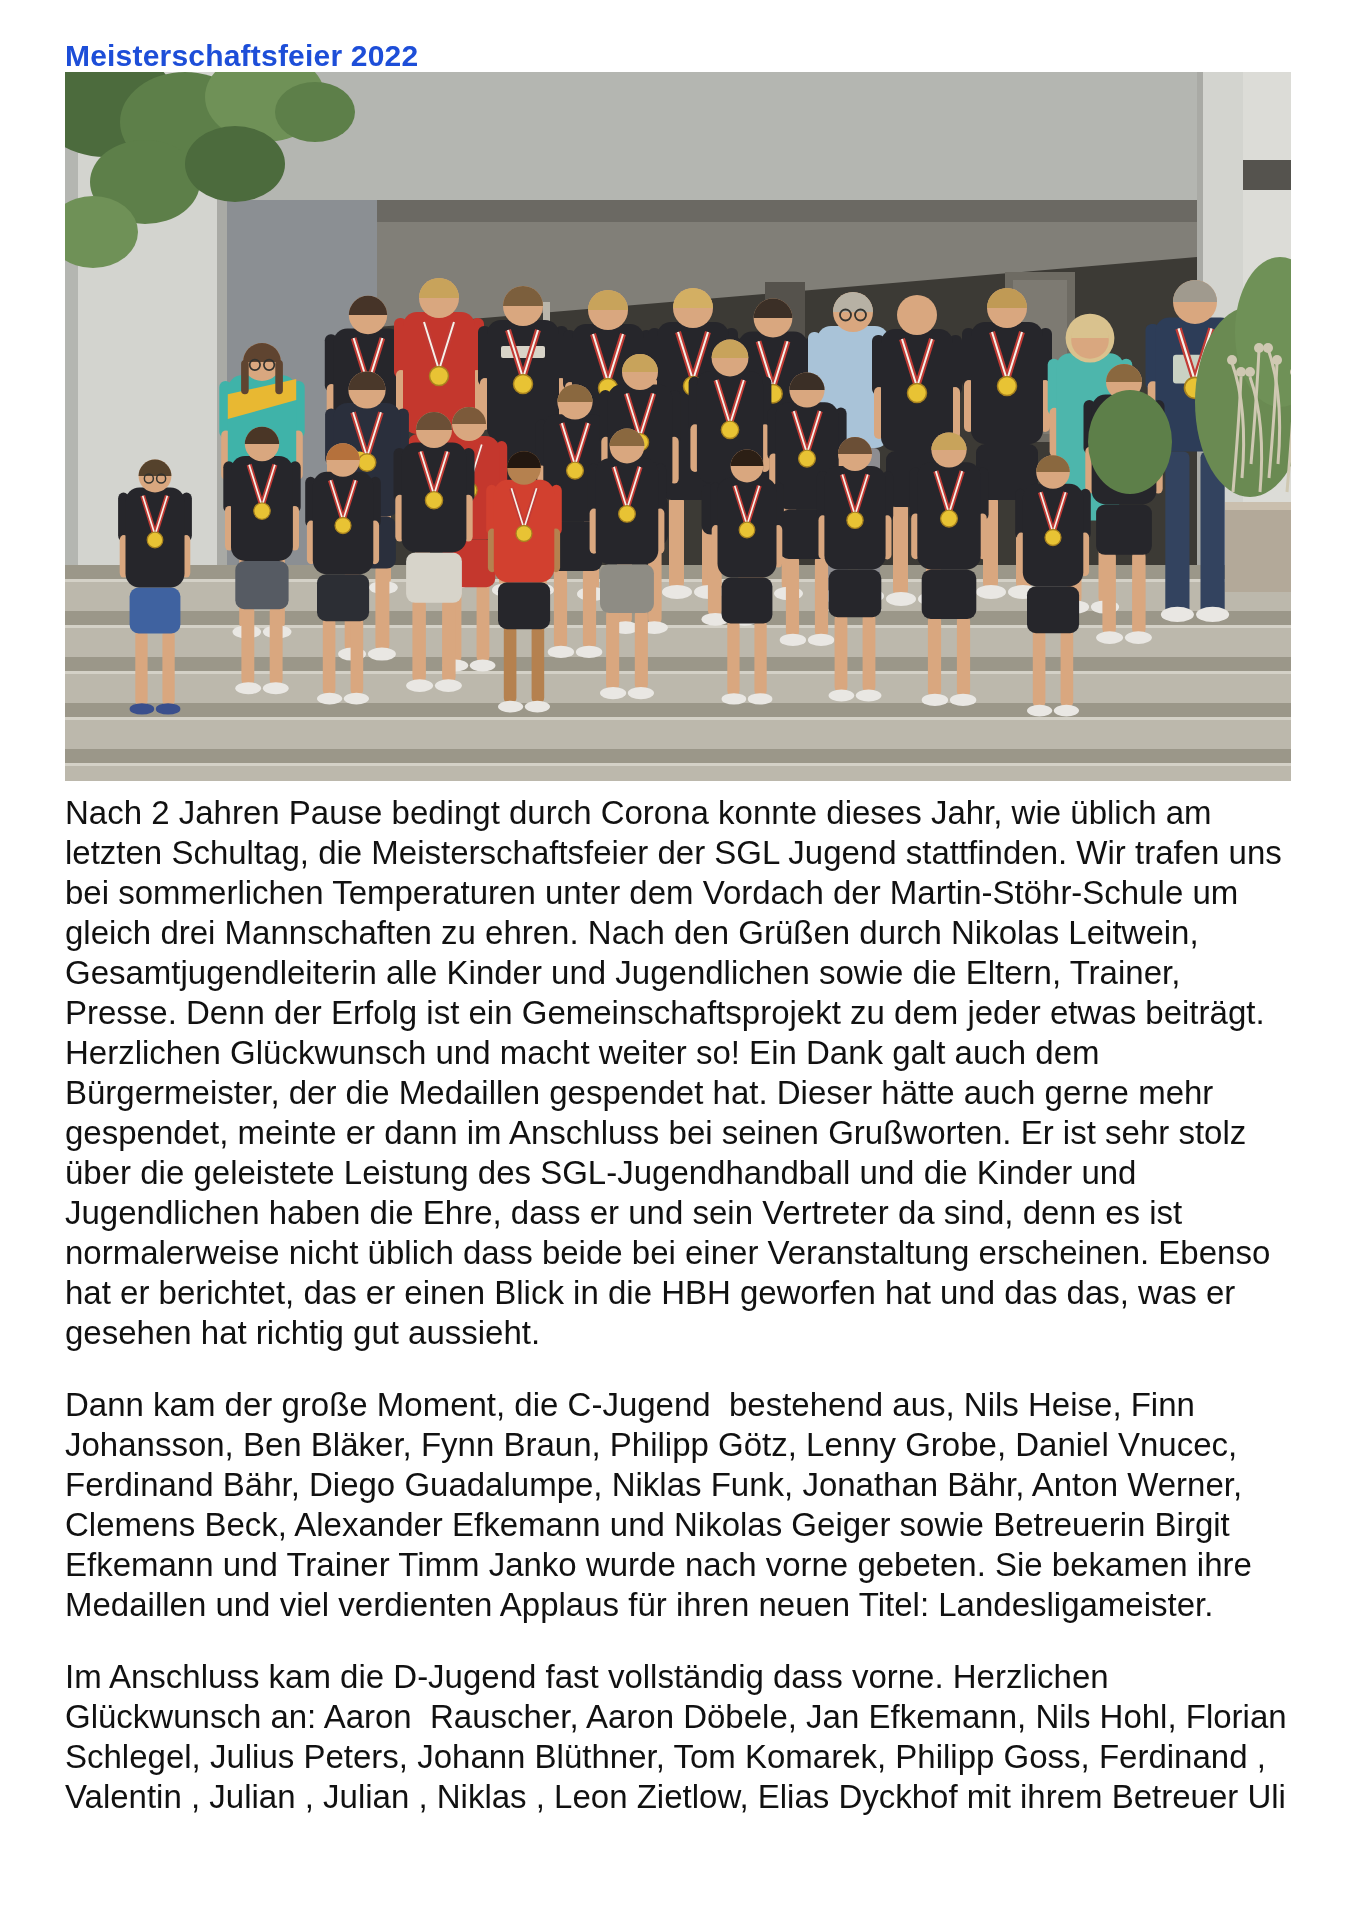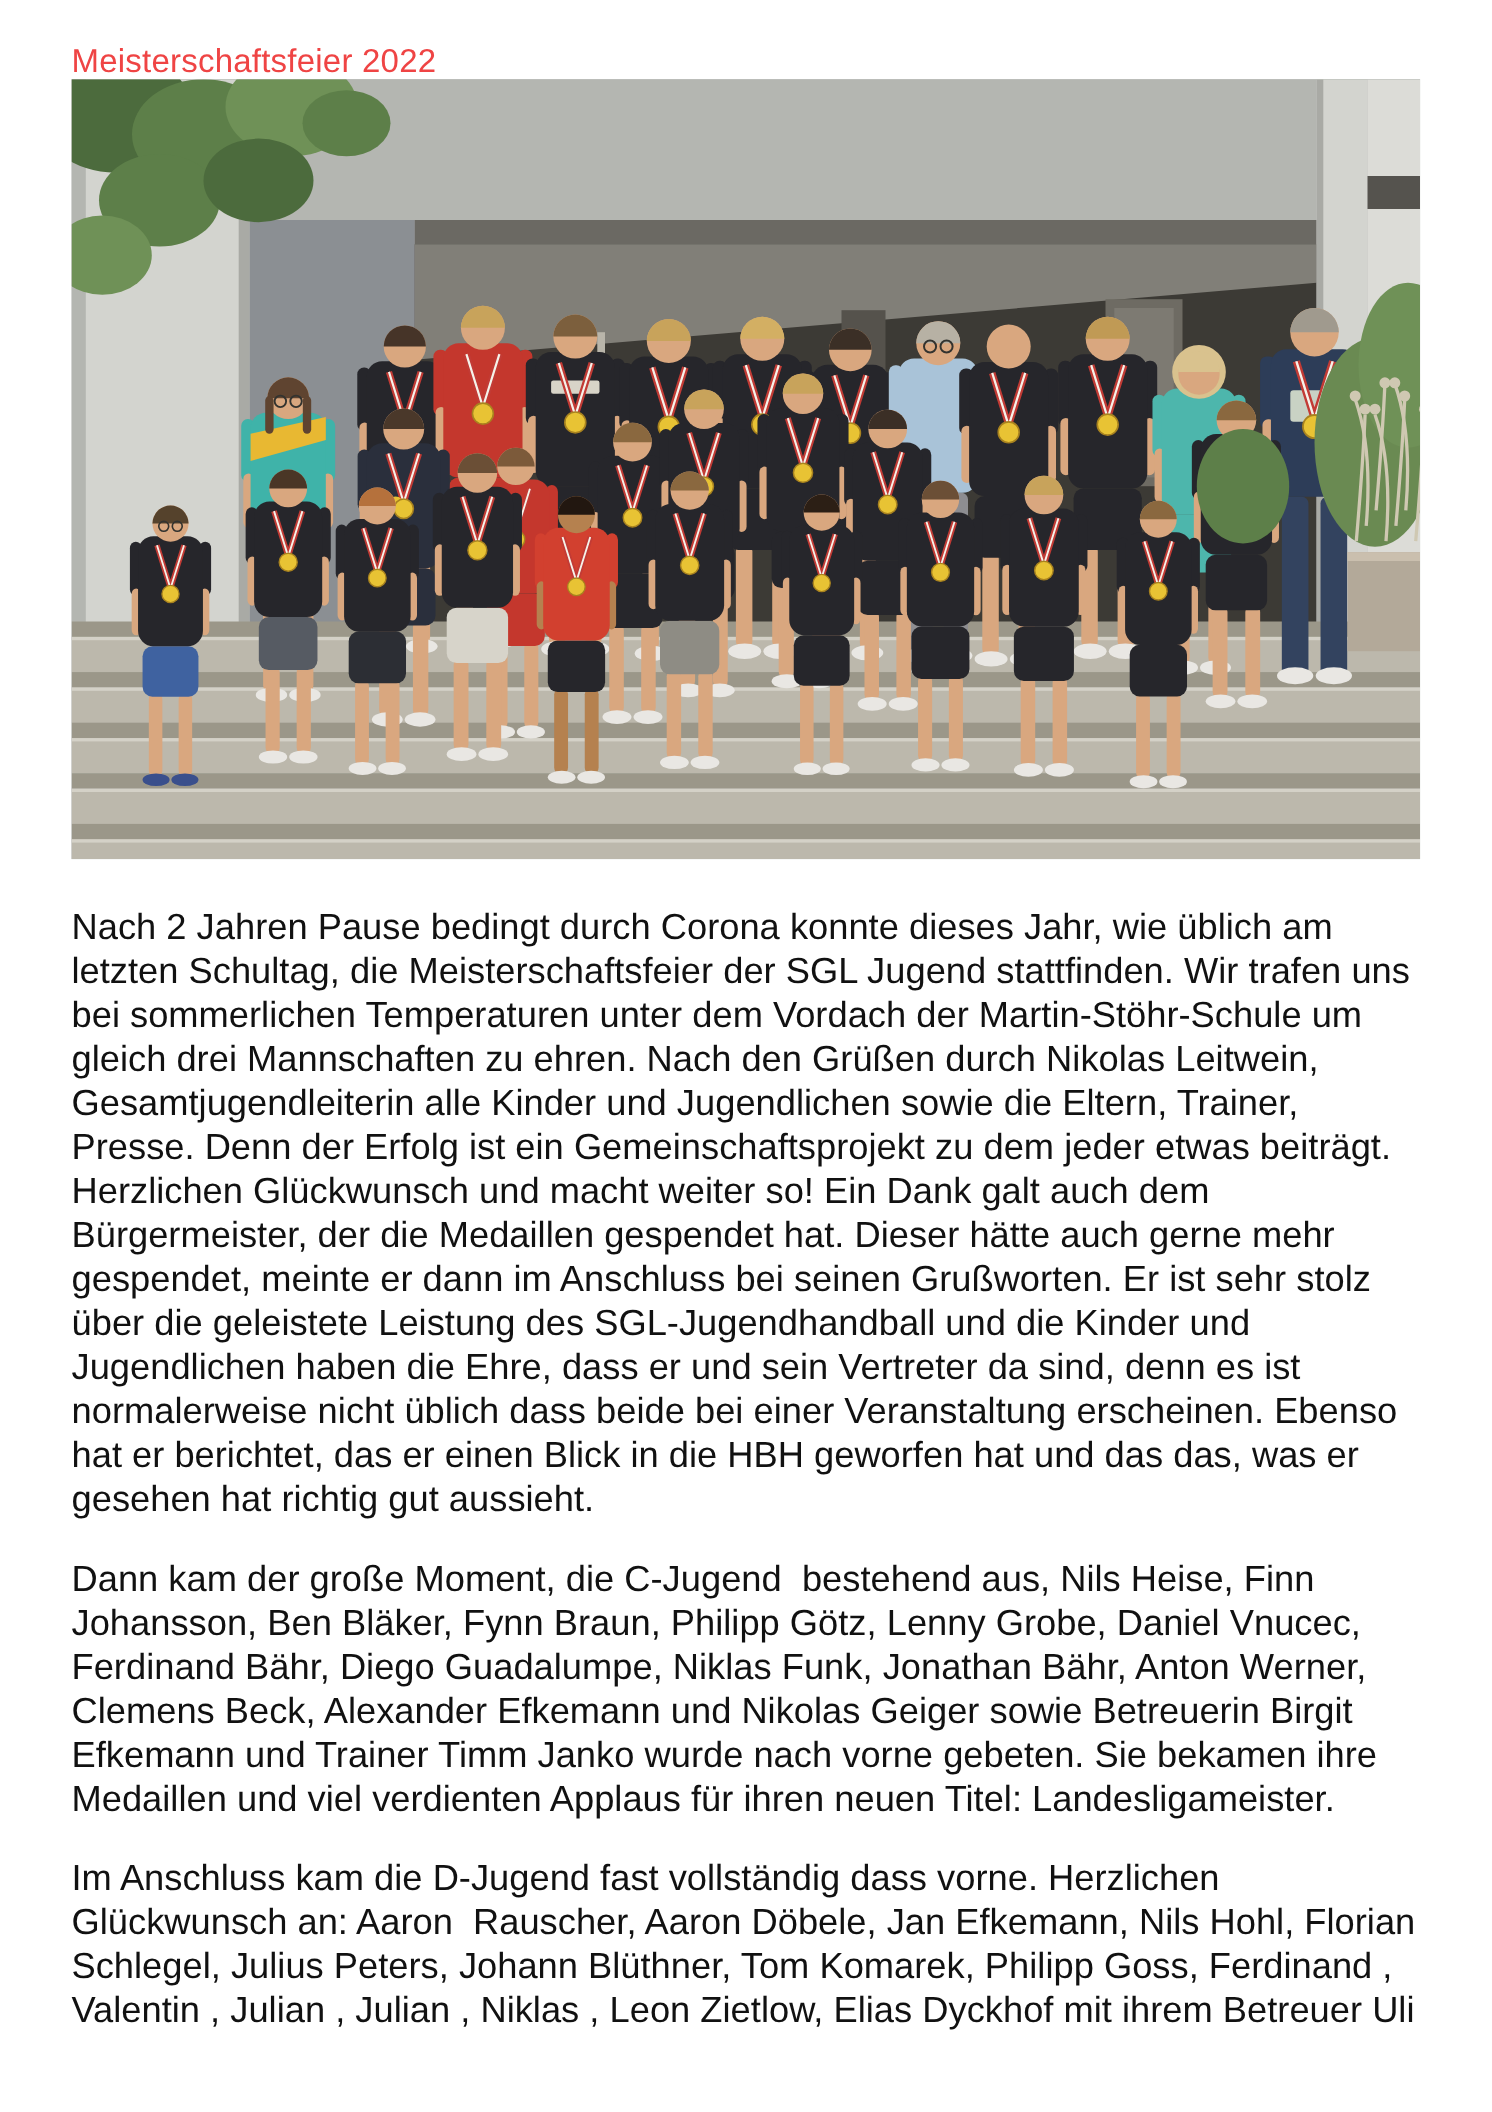--- a/index.html
+++ b/index.html
@@ -4,28 +4,28 @@
 <title>Meisterschaftsfeier 2022</title>
 <style>
   html,body{margin:0;padding:0;}
   body{
     width:1356px;height:1920px;overflow:hidden;background:#ffffff;
     font-family:"Liberation Sans","DejaVu Sans",sans-serif;color:#000;
   }
   .page{width:1356px;height:1920px;position:relative;}
   .content{position:absolute;left:65px;top:0;width:1228px;}
   h1.title{
-    margin:40px 0 0 0;font-size:30px;line-height:32px;font-weight:normal;
-    letter-spacing:0.2px;color:#ef4444;
+    margin:40px 0 0 0;font-size:30px;line-height:32px;font-weight:bold;
+    letter-spacing:0.2px;color:#1d4ed8;
   }
   .photo-wrap{
     margin-top:0;width:1226px;height:709px;overflow:hidden;background:#b4b6b1;
   }
   .photo-wrap svg{display:block;}
-  .paras{margin-top:42px;}
+  .paras{margin-top:12px;}
   .para + .para{margin-top:32px;}
   .line{
     height:40px;line-height:40px;font-size:33px;white-space:pre;
     color:#111;
   }
   .line .b{font-weight:normal;}
 </style>
 </head>
 <body>
 

